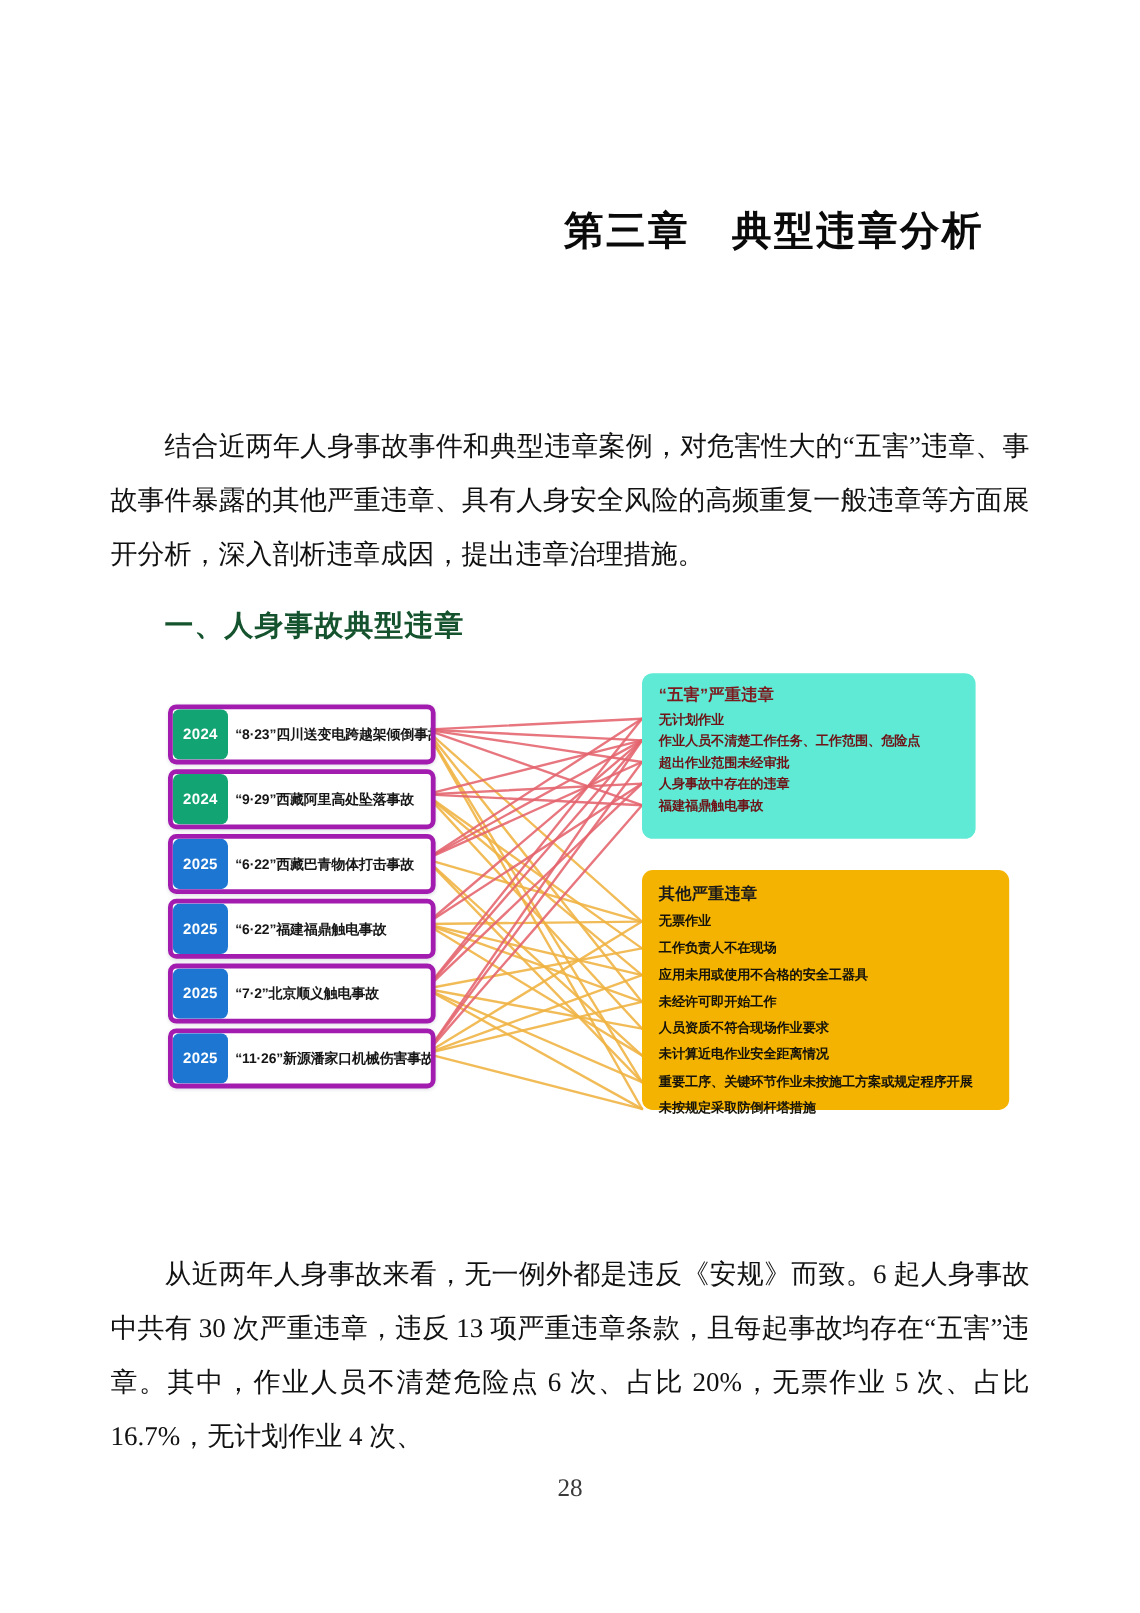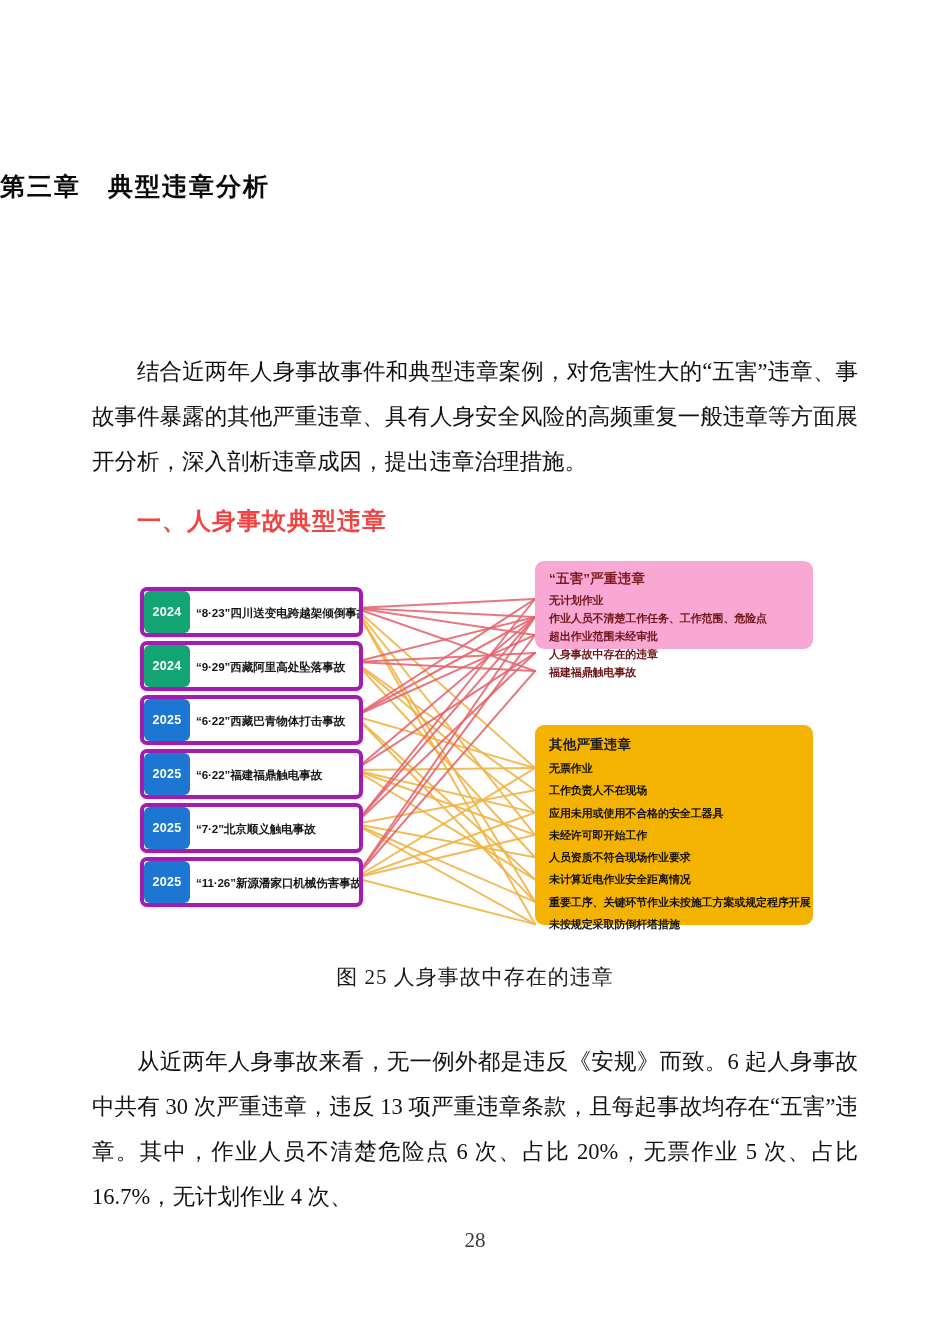--- a/index.html
+++ b/index.html
@@ -9,24 +9,24 @@
     font-family:"Liberation Serif", serif;
     color:#000;
     position:relative;
     overflow:hidden;
   }
   .page { position:relative; width:950px; height:1344px; }
 
   
   .chapter-title{
     position:absolute; left:0; top:170px; width:820px;
-    text-align:left;
-    font-family:"Liberation Serif", serif;
-    font-weight:bold;
-    font-size:25px;
+    text-align:right;
+    font-family:"Liberation Serif", serif;
+    font-weight:bold;
+    font-size:33px;
     letter-spacing:2px;
     color:#0a0a0a;
   }
 
   
   .para{
     position:absolute;
     left:92px; width:766px;
     font-family:"Liberation Serif", serif;
     font-size:22.5px;
@@ -39,21 +39,21 @@
   #para-intro{ top:326px; }
   #para-after{ top:1016px; }
 
   
   .section-heading{
     position:absolute; left:137px; top:505px;
     font-family:Liberation Mono, monospace;
     font-weight:bold;
     font-size:24px;
     letter-spacing:1px;
-    color:#ef4444;
+    color:#14532d;
   }
 
   
   .figure{
     position:absolute; left:120px; top:550px;
     width:710px; height:400px;
   }
   .figure svg{ position:absolute; left:0; top:0; }
 
   .fig-caption{
@@ -99,29 +99,29 @@
     letter-spacing:-.1px;
   }
 
   
   .vpanel{
     position:absolute;
     border-radius:9px;
     box-sizing:border-box;
   }
   .vpanel.red{
-    background:#f9a8d4;
+    background:#5eead4;
     left:415px; top:11px;
-    width:278px; height:88px;
+    width:278px; height:138px;
     padding:9px 0 0 14px;
   }
   .vpanel.orange{
     background:#f5b301;
     left:415px; top:175px;
-    width:278px; height:200px;
+    width:306px; height:200px;
     padding:11px 14px 0 14px;
   }
   .vpanel-title{
     font-family:"Liberation Sans", sans-serif;
     font-weight:bold;
     font-size:13.5px;
     color:#1b1b1b;
     margin-bottom:3px;
     letter-spacing:.2px;
   }
@@ -246,19 +246,18 @@
           <div class="vpanel-item">应用未用或使用不合格的安全工器具</div>
           <div class="vpanel-item">未经许可即开始工作</div>
           <div class="vpanel-item">人员资质不符合现场作业要求</div>
           <div class="vpanel-item">未计算近电作业安全距离情况</div>
           <div class="vpanel-item">重要工序、关键环节作业未按施工方案或规定程序开展</div>
           <div class="vpanel-item">未按规定采取防倒杆塔措施</div>
         </div>
     </div>
   </div>
 
-  <div class="fig-caption">图 25 人身事故中存在的违章</div>
 
   <p class="para" id="para-after">从近两年人身事故来看，无一例外都是违反《安规》而致。6 起人身事故中共有 30 次严重违章，违反 13 项严重违章条款，且每起事故均存在“五害”违章。其中，作业人员不清楚危险点 6 次、占比 20%，无票作业 5 次、占比 16.7%，无计划作业 4 次、</p>
 
   <div class="page-number">28</div>
 
 </div>
 
 </body></html>

